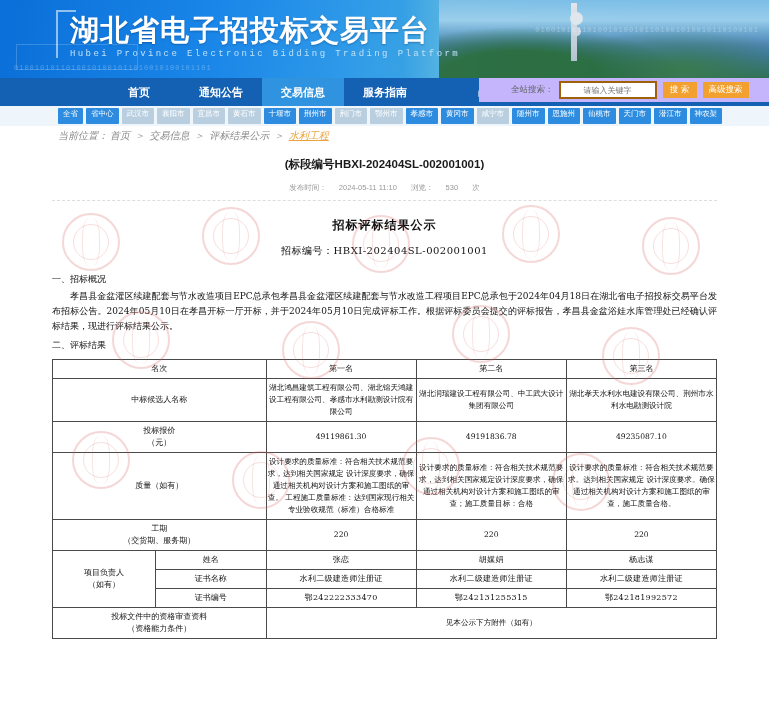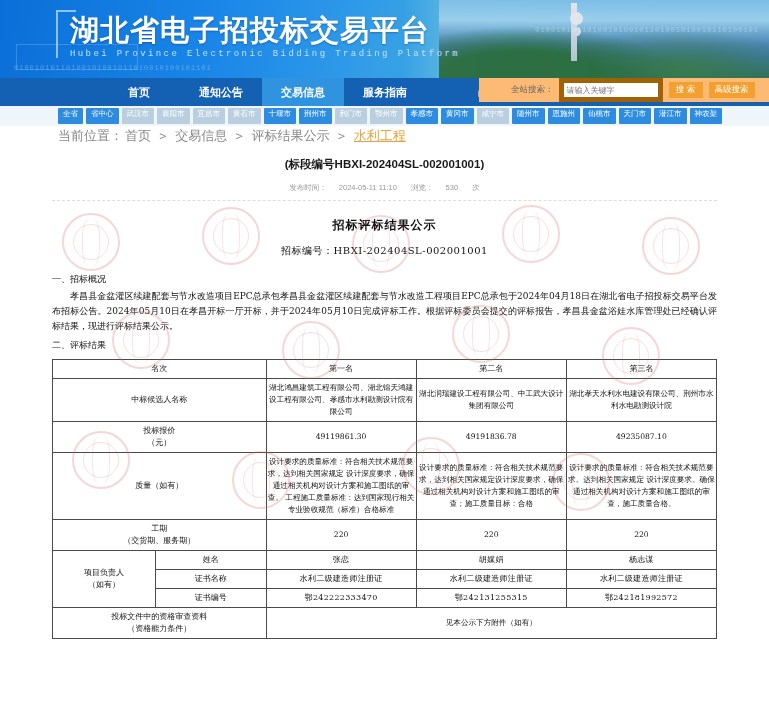--- a/index.html
+++ b/index.html
@@ -70,27 +70,27 @@
   .nav-item{
     color:#fff;font-size:11px;display:flex;align-items:center;justify-content:center;
     width:82px;cursor:pointer;font-weight:bold;
   }
   .nav-item.active{background:#2f93e0;}
   .nav-skew{
     position:absolute;left:438px;top:0;width:40px;height:28px;background:#1461b4;
     transform:skewX(-22deg);
   }
   .search-wrap{
-    position:absolute;right:0;top:0;height:24px;width:290px;background:#fdba74;
+    position:absolute;right:0;top:0;height:24px;width:290px;background:#c4b5fd;
     display:flex;align-items:center;
   }
   .search-label{font-size:8.5px;color:#666;margin-left:32px;margin-right:5px;white-space:nowrap;}
   .search-input{
-    width:88px;height:14px;border:5px solid #a16207;font-size:8px;color:#aaa;
-    padding:0 3px;outline:none;font-family:"Liberation Sans",sans-serif;background:#fff;
+    width:88px;height:14px;border:2px solid #a16207;font-size:8px;color:#aaa;
+    padding:0 3px;outline:none;font-family:"Liberation Sans",sans-serif;background:#fff;text-align:center;
   }
   .btn-orange{
     height:16px;min-width:34px;background:#f2a131;color:#fff;font-size:8.5px;border:none;
     margin-left:6px;cursor:pointer;font-family:"Liberation Sans",sans-serif;
     display:flex;align-items:center;justify-content:center;
   }
   .btn-orange.adv{min-width:44px;}
 
   
   .tags-bar{
@@ -99,21 +99,21 @@
   }
   .tag{
     height:16px;line-height:12px;padding:0 5px;margin-right:3px;font-size:7.5px;color:#fff;
     background:#2d8ce0;border-radius:1px;cursor:pointer;white-space:nowrap;
   }
   .tag.muted{background:#b9cfe0;}
 
   
   .crumb{
     width:769px;height:20px;display:flex;align-items:center;padding-left:58px;
-    box-sizing:border-box;font-size:13px;color:#888;background:#fff;
+    box-sizing:border-box;font-size:10px;color:#888;background:#fff;font-style:italic;
   }
   .crumb a{color:#888;text-decoration:none;margin:0 2px;}
   .crumb .cur{color:#e8a33d;text-decoration:underline;}
 
   
   .content{
     position:relative;width:769px;
     padding:0 0 0 0;
   }
   .doc-title{

